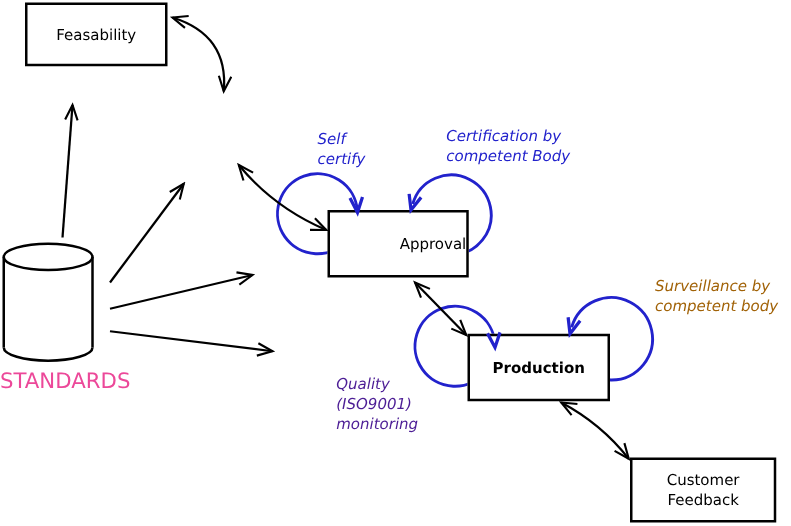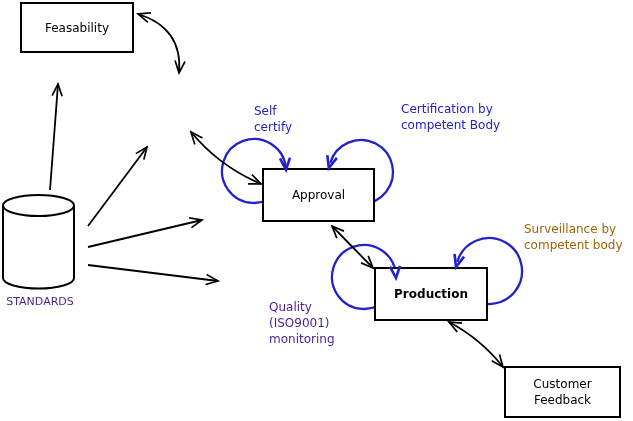--- a/index.html
+++ b/index.html
@@ -20,35 +20,35 @@
     border:2px solid #000000;
     display:flex;align-items:center;justify-content:center;
     text-align:center;
     font-size:12px;color:#000000;
     line-height:16px;
     white-space:pre-line;
     z-index:1;
   }
   .plainlabel{
     position:absolute;
-    font-size:11px;color:#4c1d95;
-    text-align:center;
+    font-size:17px;color:#ec4899;
     z-index:3;
     white-space:pre-line;
   }
   .annotation{
     position:absolute;
     font-size:12px;
     line-height:16px;
     white-space:pre-line;
     z-index:3;
+    font-style:italic;
   }
   #box-feasability{left:20px;top:2px;width:114px;height:51px;}
   #box-design{left:111px;top:77px;width:114px;height:52px;}
-  #box-approval{left:262px;top:168px;width:113px;height:54px;}
+  #box-approval{left:262px;top:168px;width:113px;height:54px;justify-content:flex-end;}
   #box-production{left:374px;top:267px;width:114px;height:54px;font-weight:bold;}
   #box-customer{left:504px;top:366px;width:117px;height:52px;align-items:center;}
   #label-standards{left:0px;top:295px;width:80px;}
   #ann-self-certify{left:254px;top:103px;}
   #ann-certification{left:357px;top:101px;}
   #ann-surveillance{left:524px;top:221px;}
   #ann-quality{left:269px;top:299px;}
 </style>
 </head>
 <body>
@@ -107,20 +107,20 @@
       <path d="M 327.3 155.1 L 328.8 168 L 336.9 157.9"></path>
       <path d="M 390 266.7 L 396 278 L 400 265.9"></path>
       <path d="M 454.5 253.8 L 456 267 L 464.1 256.6"></path>
     </g>
   </svg>
 
   <div class="plainlabel" id="label-standards">STANDARDS</div>
 
   <div class="annotation" id="ann-self-certify" style="color: rgb(34, 34, 204);">Self
 certify</div>
-  <div class="annotation" id="ann-certification" style="color: rgb(34, 34, 204); margin-left: 44px;">Certification by
+  <div class="annotation" id="ann-certification" style="color: rgb(34, 34, 204);">Certification by
 competent Body</div>
   <div class="annotation" id="ann-surveillance" style="color: #a16207;">Surveillance by
 competent body</div>
   <div class="annotation" id="ann-quality" style="color: #4c1d95;">Quality
 (ISO9001)
 monitoring</div>
 </div>
 
 </body></html>

